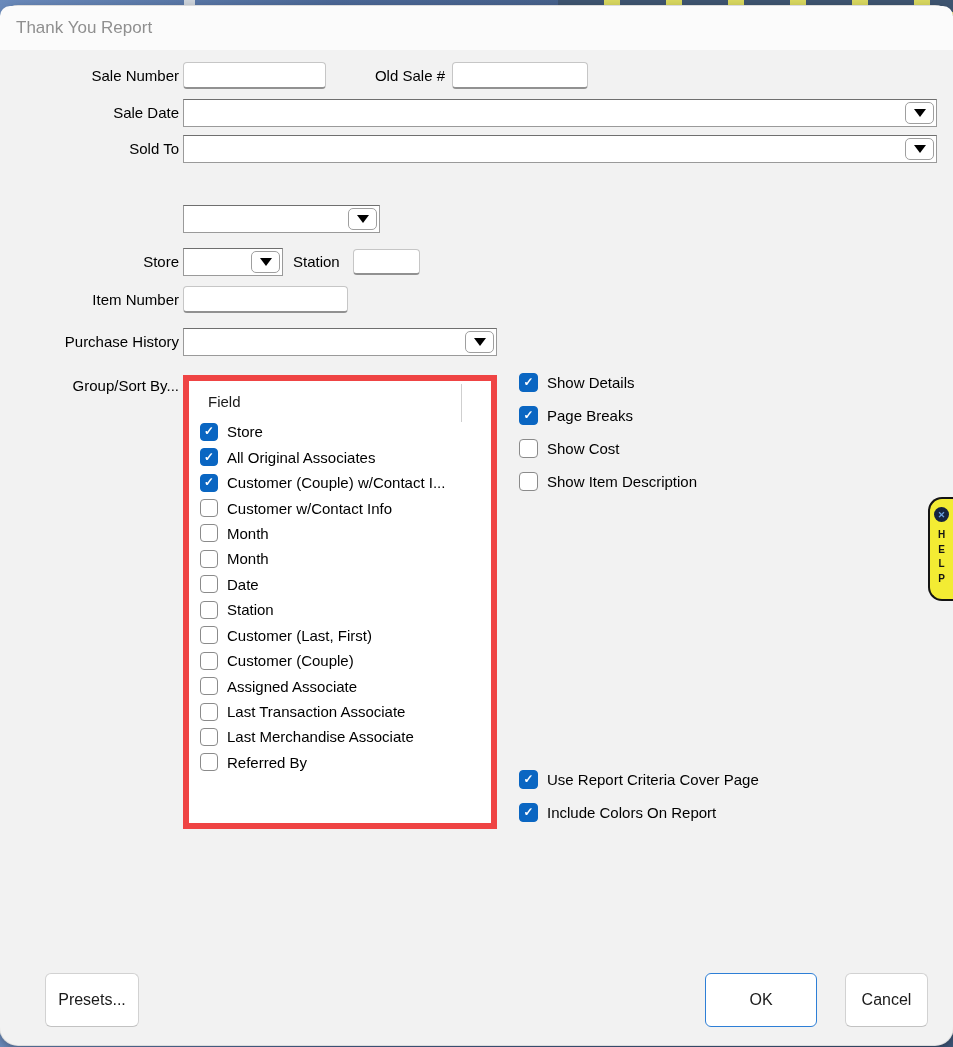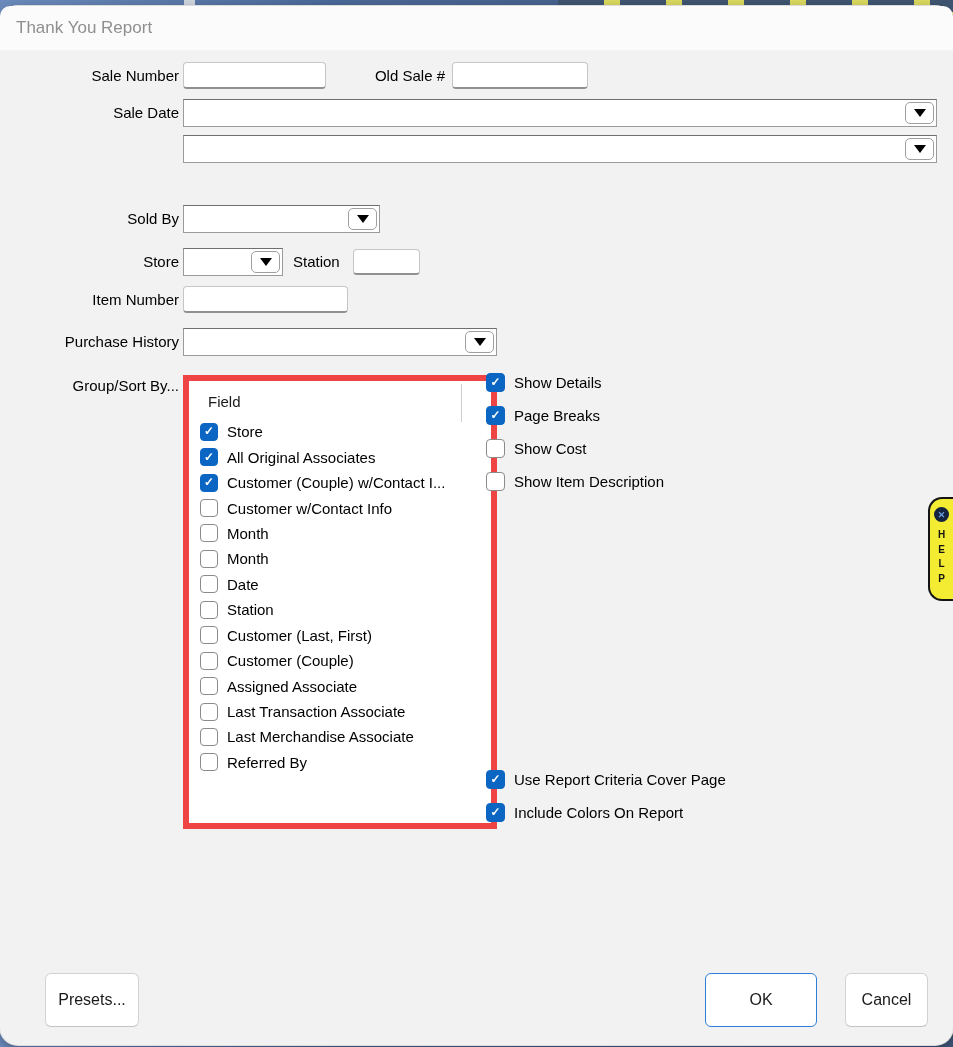--- a/index.html
+++ b/index.html
@@ -60,21 +60,21 @@
   .col-divider{position:absolute;left:272px;top:3px;width:1px;height:38px;background:#cfcfcf;}
   .list-items{position:absolute;left:0;right:0;top:38px;}
   .list-item{display:flex;align-items:center;height:25.45px;padding-left:11px;gap:9px;}
   .cb{
     width:18px;height:18px;border:1px solid #8b8b8b;border-radius:4px;background:#fff;
     box-sizing:border-box;flex:none;display:flex;align-items:center;justify-content:center;
   }
   .cb.on{background:#0a66c2;border-color:#0a66c2;}
   .cb.on::after{content:"\2713";color:#fff;font-size:12px;font-weight:bold;margin-top:-1px;}
   .cb-label{font-size:15px;color:#000;white-space:nowrap;}
-  .opt-col{position:absolute;left:486px;}
+  .opt-col{position:absolute;left:519px;}
   .opt-row{display:flex;align-items:center;height:33px;gap:9px;}
   .opt-row .cb{width:19px;height:19px;}
   .btn{
     position:absolute;background:#fff;border:1px solid #d2d2d2;border-bottom-color:#c2c2c2;
     border-radius:6px;font-size:16px;color:#1a1a1a;display:flex;align-items:center;
     justify-content:center;cursor:default;box-sizing:border-box;
   }
   .btn.primary{border:1.5px solid #2e7fd6;}
   .help-tab{
     position:absolute;right:0;top:497px;width:25px;height:104px;background:#f3ec33;
@@ -104,26 +104,26 @@
   <span class="lbl" style="left:19px;top:56px;width:160px;">Sale Number</span>
   <input class="txt" style="left: 183px; top: 56px; width: 143px; height: 27px;" value="">
   <span class="lbl" style="left:350px;top:56px;width:95px;">Old Sale #</span>
   <input class="txt" style="left: 452px; top: 56px; width: 136px; height: 27px;" value="">
 
   <span class="lbl" style="left:19px;top:93px;width:160px;">Sale Date</span>
   <div class="combo" style="left:183px;top:93px;width:754px;height:28px;">
     <span class="arrow-btn"></span>
   </div>
 
+  <span class="lbl" style="left:19px;top:129px;width:160px;">Sold To</span>
   <div class="combo" style="left:183px;top:129px;width:754px;height:28px;">
     <span class="val"></span>
     <span class="arrow-btn"></span>
   </div>
 
-  <span class="lbl" style="left:19px;top:199px;width:160px;">Sold By</span>
   <div class="combo" style="left:183px;top:199px;width:197px;height:28px;">
     <span class="val"></span>
     <span class="arrow-btn"></span>
   </div>
 
   <span class="lbl" style="left:19px;top:242px;width:160px;">Store</span>
   <div class="combo" style="left:183px;top:242px;width:100px;height:28px;">
     <span class="val"></span>
     <span class="arrow-btn"></span>
   </div>

